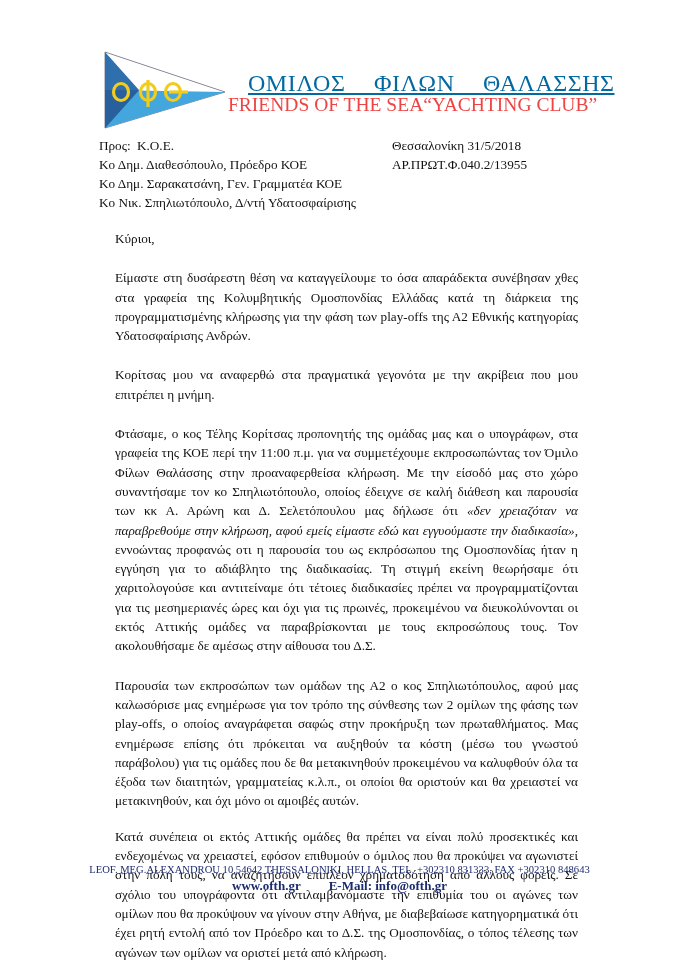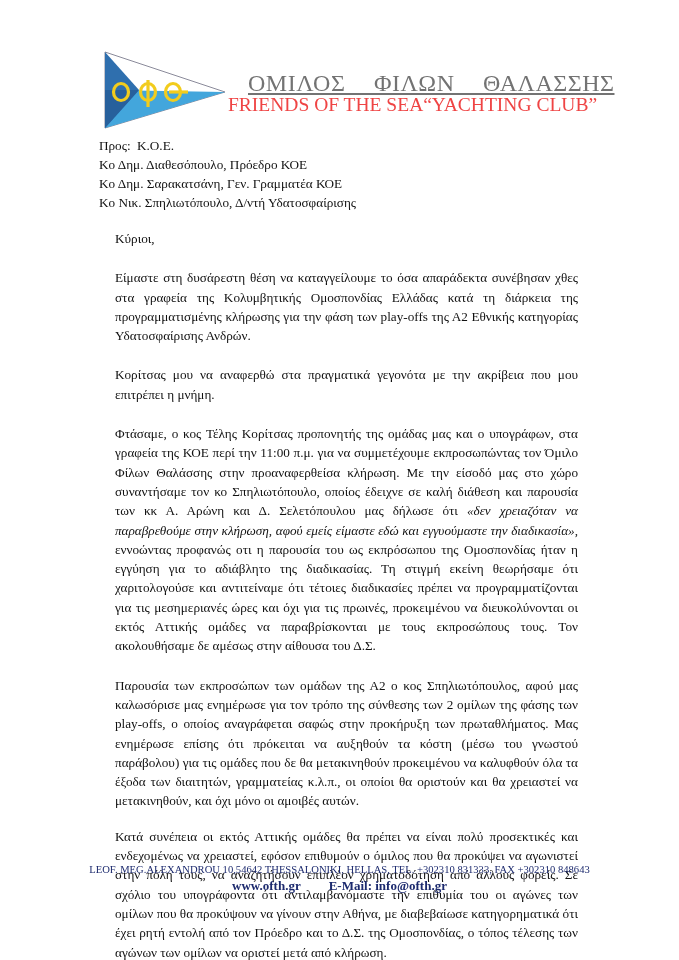--- a/index.html
+++ b/index.html
@@ -3,21 +3,21 @@
   <meta charset="utf-8">
   <style>
     html, body { margin: 0; padding: 0; background: #ffffff; }
     body { width: 679px; height: 960px; position: relative; overflow: hidden; }
     .page { position: absolute; left: 0; top: 0; width: 679px; height: 960px; background: #fff; }
 
     
     .logo { position: absolute; left: 103px; top: 50px; width: 124px; height: 80px; }
     .club-greek {
       position: absolute; left: 248px; top: 70px; width: 340px;
-      font-family: "Liberation Serif", serif; font-size: 24px; color: #737373;
+      font-family: "Liberation Serif", serif; font-size: 24px; color: #0369a1;
       text-decoration: underline; letter-spacing: 0.5px; word-spacing: 22px; white-space: nowrap;
     }
     .club-english {
       position: absolute; left: 228px; top: 94px;
       font-family: "Liberation Serif", serif; font-size: 19.5px; color: #ef4444; white-space: nowrap;
     }
 
     
     .txt { font-family: Liberation Serif, serif; font-size: 13.2px; color: #111; }
     .recip { position: absolute; left: 99px; top: 136px; line-height: 19px; white-space: nowrap; }
@@ -62,20 +62,24 @@
 
   <div class="recip txt">
     <div>
       <span class="to-label">Προς:</span><span>Κ.Ο.Ε.</span>
     </div>
     <div>Κο Δημ. Διαθεσόπουλο, Πρόεδρο ΚΟΕ</div>
     <div>Κο Δημ. Σαρακατσάνη, Γεν. Γραμματέα ΚΟΕ</div>
     <div>Κο Νικ. Σπηλιωτόπουλο, Δ/ντή Υδατοσφαίρισης</div>
   </div>
 
+  <div class="meta txt">
+    <div>Θεσσαλονίκη 31/5/2018</div>
+    <div>ΑΡ.ΠΡΩΤ.Φ.040.2/13955</div>
+  </div>
 
   <div class="body-area txt">
     <p class="para">Κύριοι,</p>
     <p class="para gap-2">Είμαστε στη δυσάρεστη θέση να καταγγείλουμε το όσα απαράδεκτα συνέβησαν χθες στα γραφεία της Κολυμβητικής Ομοσπονδίας Ελλάδας κατά τη διάρκεια της προγραμματισμένης κλήρωσης για την φάση των play-offs της Α2 Εθνικής κατηγορίας Υδατοσφαίρισης Ανδρών.</p>
     <p class="para gap-2">Κορίτσας μου να αναφερθώ στα πραγματικά γεγονότα με την ακρίβεια που μου επιτρέπει η μνήμη.</p>
     <p class="para gap-2"><span>Φτάσαμε, ο κος Τέλης Κορίτσας προπονητής της ομάδας μας και ο υπογράφων, στα γραφεία της ΚΟΕ περί την 11:00 π.μ. για να συμμετέχουμε εκπροσωπώντας τον Όμιλο Φίλων Θαλάσσης στην προαναφερθείσα κλήρωση. Με την είσοδό μας στο χώρο συναντήσαμε τον κο Σπηλιωτόπουλο, οποίος έδειχνε σε καλή διάθεση και παρουσία των κκ Α. Αρώνη και Δ. Σελετόπουλου μας δήλωσε ότι </span><span class="it">«δεν χρειαζόταν να παραβρεθούμε στην κλήρωση, αφού εμείς είμαστε εδώ και εγγυούμαστε την διαδικασία»</span><span>, εννοώντας προφανώς οτι η παρουσία του ως εκπρόσωπου της Ομοσπονδίας ήταν η εγγύηση για το αδιάβλητο της διαδικασίας. Τη στιγμή εκείνη θεωρήσαμε ότι χαριτολογούσε και αντιτείναμε ότι τέτοιες διαδικασίες πρέπει να προγραμματίζονται για τις μεσημεριανές ώρες και όχι για τις πρωινές, προκειμένου να διευκολύνονται οι εκτός Αττικής ομάδες να παραβρίσκονται με τους εκπροσώπους τους. Τον ακολουθήσαμε δε αμέσως στην αίθουσα του Δ.Σ.</span></p>
     <p class="para gap-2">Παρουσία των εκπροσώπων των ομάδων της Α2 ο κος Σπηλιωτόπουλος, αφού μας καλωσόρισε μας ενημέρωσε για τον τρόπο της σύνθεσης των 2 ομίλων της φάσης των play-offs, ο οποίος αναγράφεται σαφώς στην προκήρυξη των πρωταθλήματος. Μας ενημέρωσε επίσης ότι πρόκειται να αυξηθούν τα κόστη (μέσω του γνωστού παράβολου) για τις ομάδες που δε θα μετακινηθούν προκειμένου να καλυφθούν όλα τα έξοδα των διαιτητών, γραμματείας κ.λ.π., οι οποίοι θα οριστούν και θα χρειαστεί να μετακινηθούν, και όχι μόνο οι αμοιβές αυτών.</p>
     <p class="para gap-0">Κατά συνέπεια οι εκτός Αττικής ομάδες θα πρέπει να είναι πολύ προσεκτικές και ενδεχομένως να χρειαστεί, εφόσον επιθυμούν ο όμιλος που θα προκύψει να αγωνιστεί στην πόλη τους, να αναζητήσουν επιπλέον χρηματοδότηση από άλλους φορείς. Σε σχόλιο του υπογράφοντα ότι αντιλαμβανόμαστε την επιθυμία του οι αγώνες των ομίλων που θα προκύψουν να γίνουν στην Αθήνα, με διαβεβαίωσε κατηγορηματικά ότι έχει ρητή εντολή από τον Πρόεδρο και το Δ.Σ. της Ομοσπονδίας, ο τόπος τέλεσης των αγώνων των ομίλων να οριστεί μετά από κλήρωση.</p>
   </div>
 

